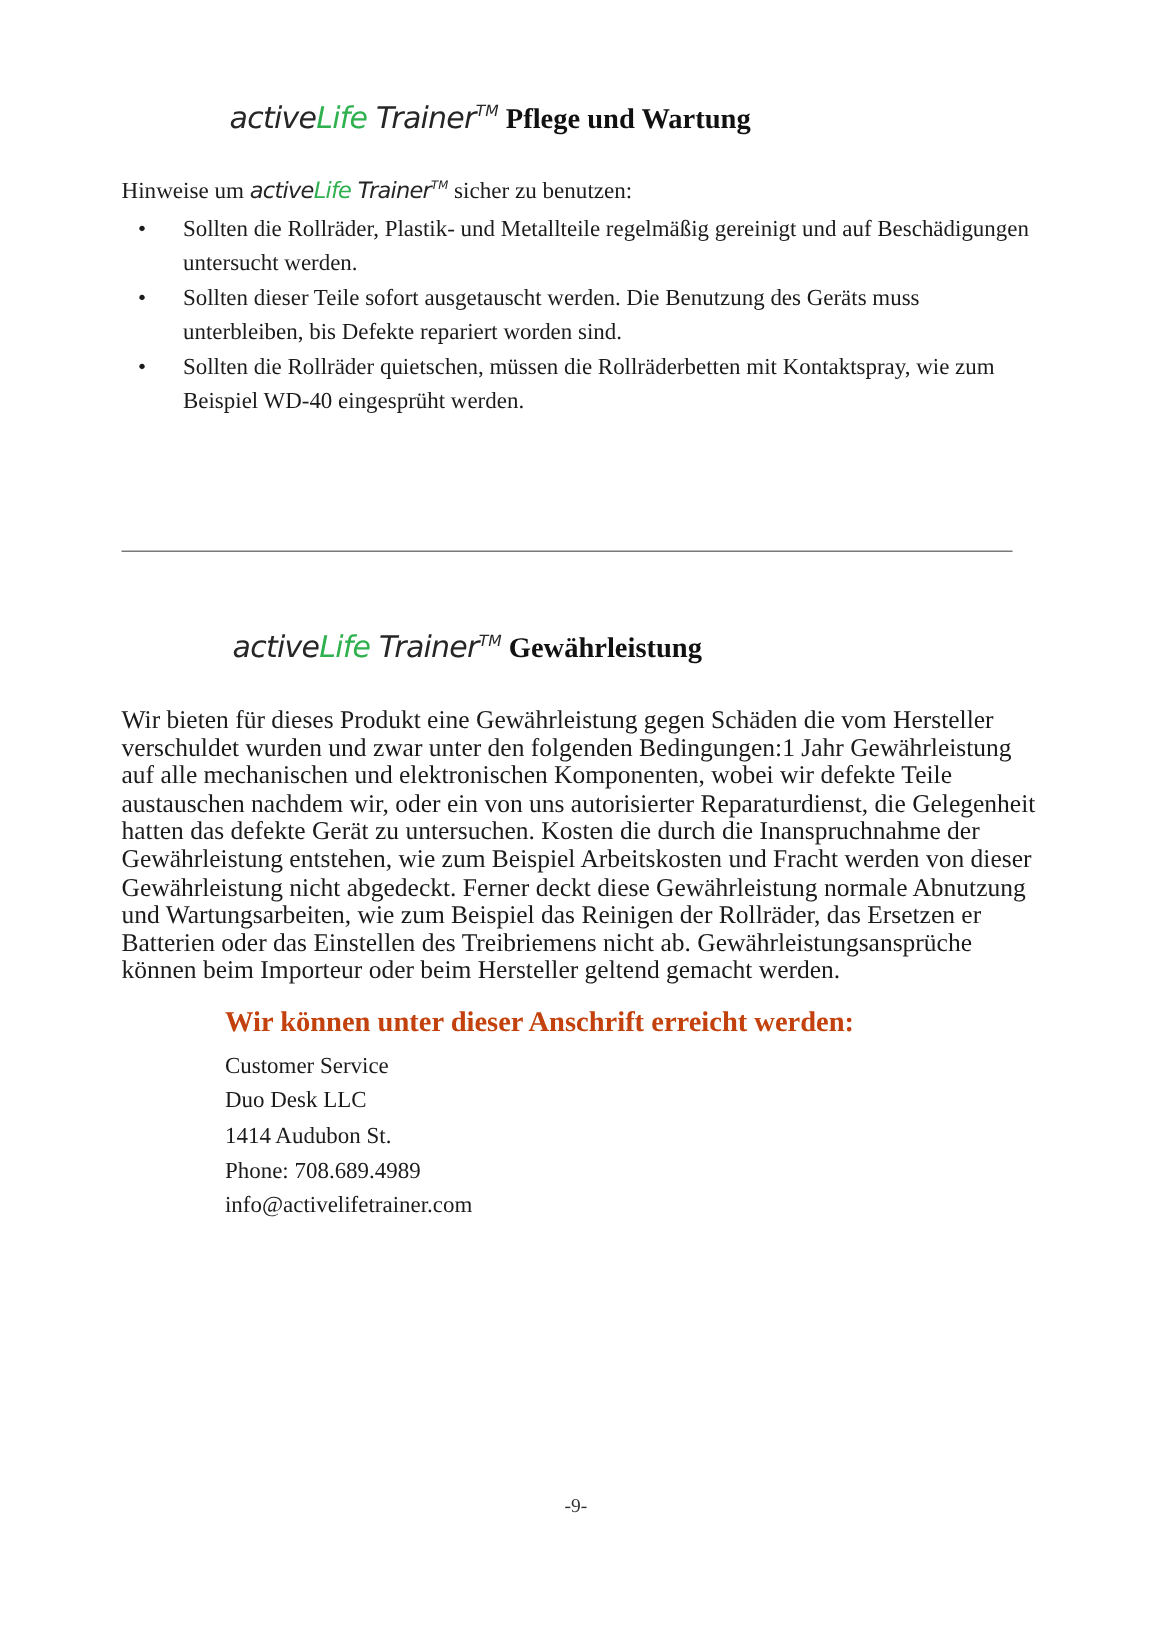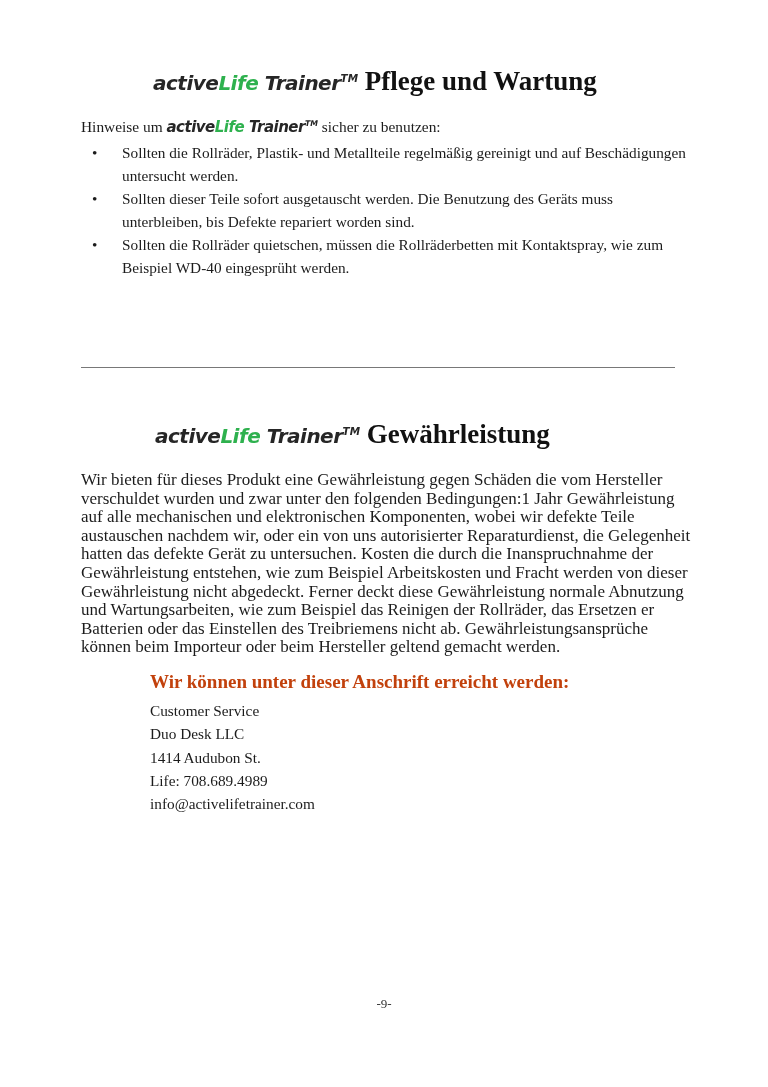--- a/index.html
+++ b/index.html
@@ -11,42 +11,42 @@
     margin: 0 auto;
     background: #ffffff;
     font-family: "Liberation Serif", "DejaVu Serif", serif;
     color: #1b1b1b;
     overflow: hidden;
   }
   
   .logo {
     font-family: "DejaVu Sans", "Liberation Sans", sans-serif;
     font-style: italic;
-    font-weight: bold;
+    font-weight: normal;
     letter-spacing: -0.5px;
     white-space: nowrap;
   }
   .logo .dark  { color: #262626; }
   .logo .green { color: #2eb14e; }
   .logo sup {
     font-size: 0.52em;
     vertical-align: super;
     letter-spacing: 0;
     color: #262626;
   }
   
   .h-title {
     position: absolute;
     white-space: nowrap;
   }
   .h-title .logo { font-size: 20px; }
   .h-title .suffix {
     font-family: "Liberation Serif", "DejaVu Serif", serif;
     font-weight: bold;
-    font-size: 27px;
+    font-size: 19px;
     color: #111;
   }
   .title-1 { left: 153px; top: 66px; }
   .title-2 { left: 155px; top: 419px; }
   
   .intro {
     position: absolute;
     left: 81px;
     top: 118px;
     font-size: 15.4px;
@@ -147,19 +147,19 @@
   </div>
 
   <p class="warranty-text">Wir bieten für dieses Produkt eine Gewährleistung gegen Schäden die vom Hersteller verschuldet wurden und zwar unter den folgenden Bedingungen:1 Jahr Gewährleistung auf alle mechanischen und elektronischen Komponenten, wobei wir defekte Teile austauschen nachdem wir, oder ein von uns autorisierter Reparaturdienst, die Gelegenheit hatten das defekte Gerät zu untersuchen. Kosten die durch die Inanspruchnahme der Gewährleistung entstehen, wie zum Beispiel Arbeitskosten und Fracht werden von dieser Gewährleistung nicht abgedeckt. Ferner deckt diese Gewährleistung normale Abnutzung und Wartungsarbeiten, wie zum Beispiel das Reinigen der Rollräder, das Ersetzen er Batterien oder das Einstellen des Treibriemens nicht ab.  Gewährleistungsansprüche können beim Importeur oder beim Hersteller geltend gemacht werden.</p>
 
   <div class="contact-heading">Wir können unter dieser Anschrift erreicht werden:</div>
 
   <div class="contact-lines">
     <div>Customer Service</div>
     <div>Duo Desk LLC</div>
     <div>1414 Audubon St.</div>
-    <div>Life: 708.689.4989</div>
+    <div>Phone: 708.689.4989</div>
     <div>info@activelifetrainer.com</div>
   </div>
 
   <div class="footer">-9-</div>
 
 </div>
 
 </body></html>

